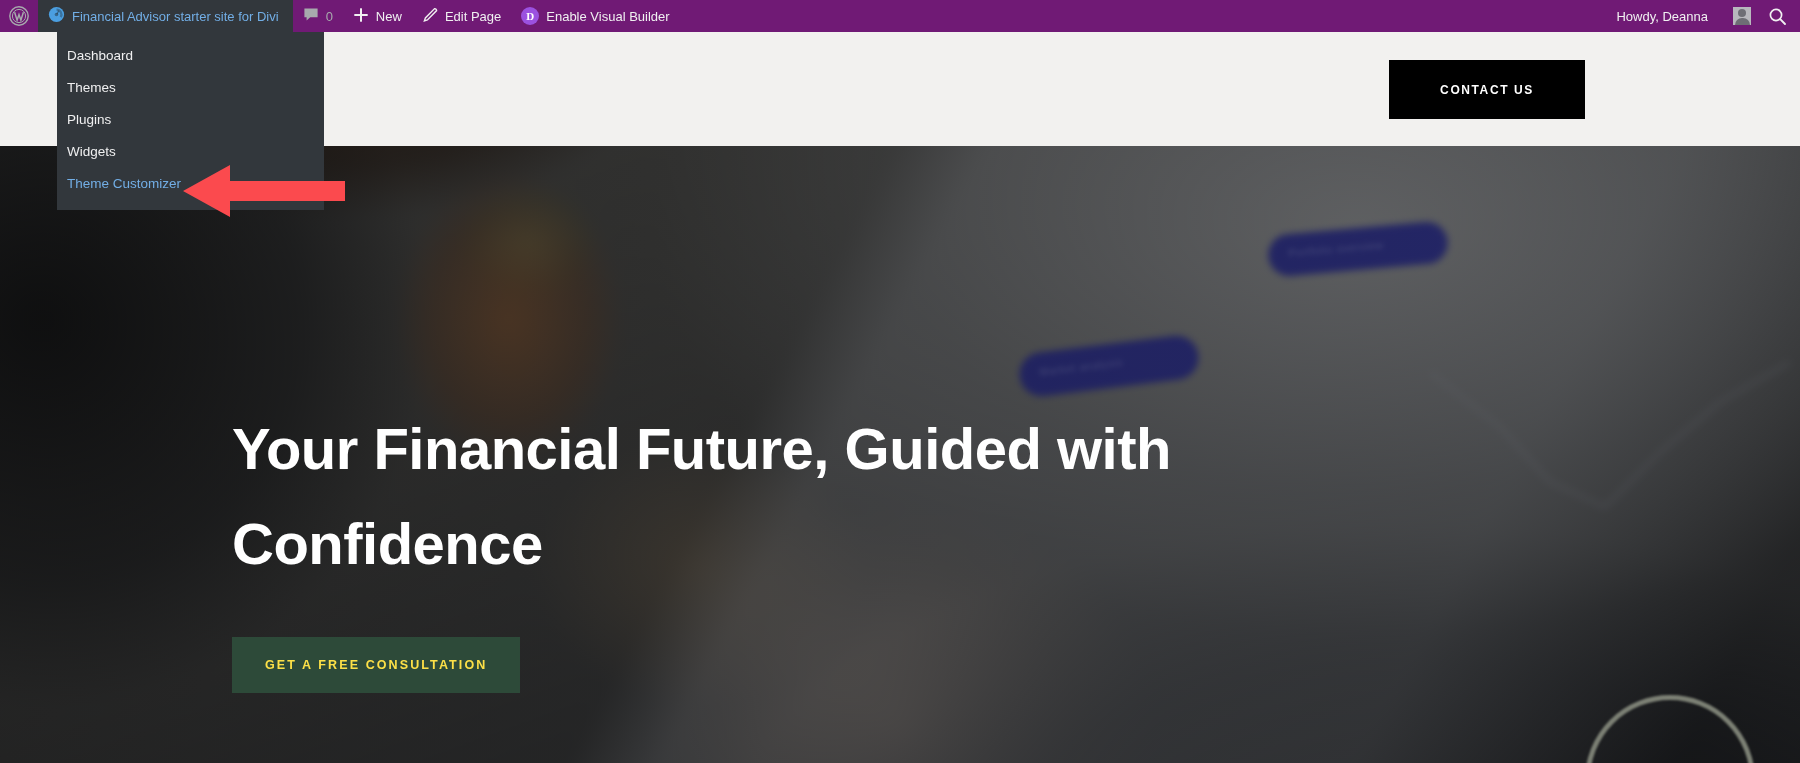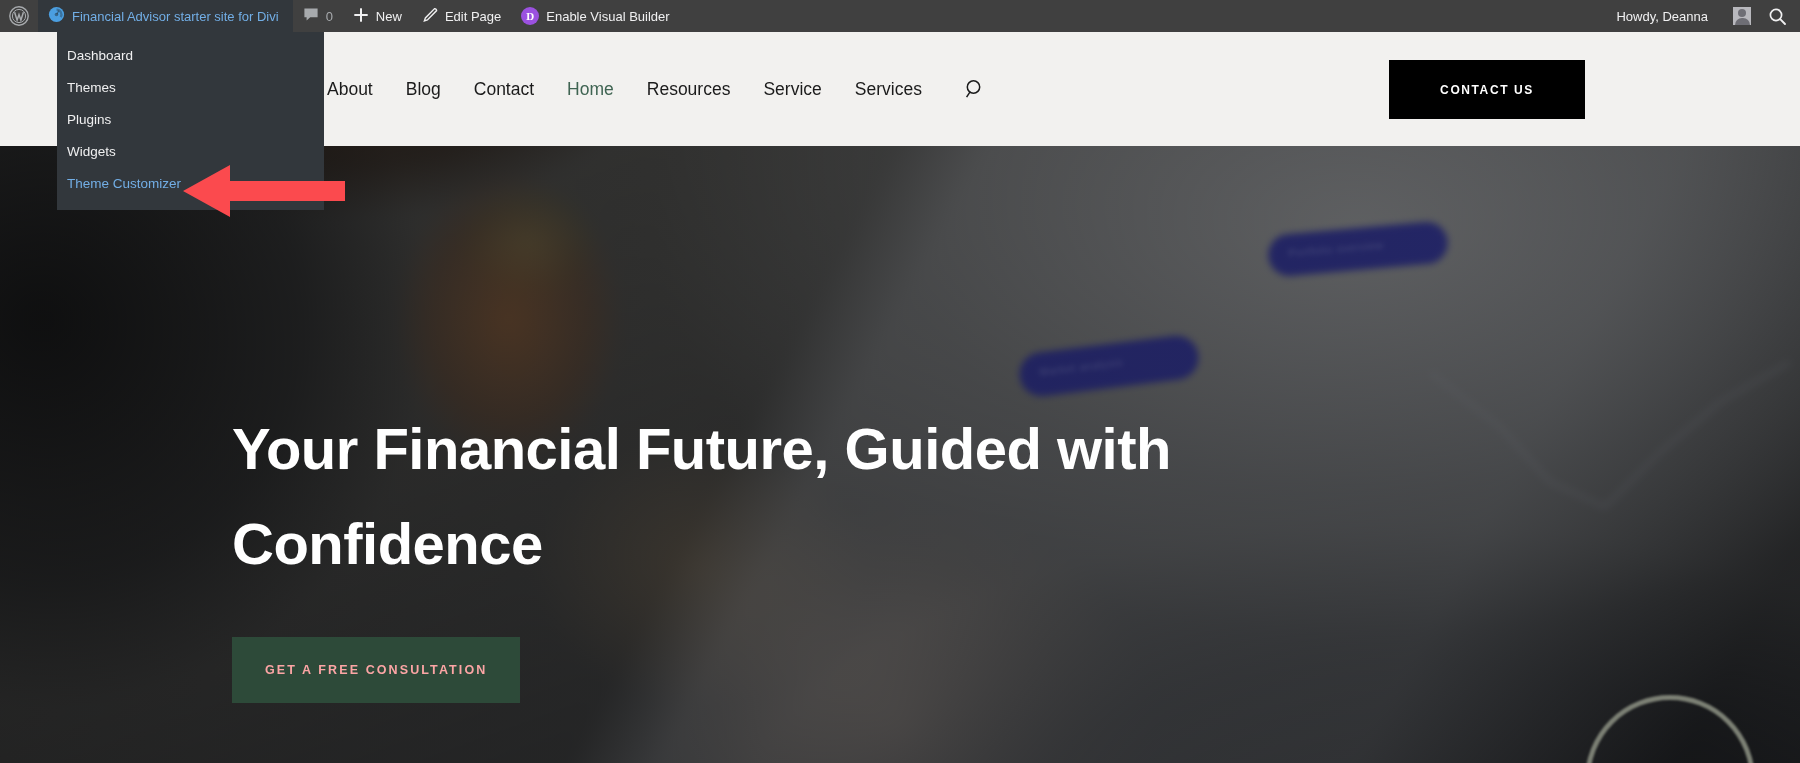--- a/index.html
+++ b/index.html
@@ -120,32 +120,32 @@
     line-height: 95px;
     font-weight: 800;
     letter-spacing: -0.5px;
     max-width: 1120px;
     font-family: "Liberation Sans", sans-serif;
   }
   .hero-cta {
     margin-top: 46px;
     display: inline-flex; align-items: center; justify-content: center;
     background: #2d4a39;
-    color: #fca5a5;
-    height: 66px;
+    color: #fde047;
+    height: 56px;
     padding: 0 33px;
     font-size: 12.5px; letter-spacing: 2.1px; font-weight: bold;
     cursor: pointer; border: none;
     font-family: "Liberation Sans", sans-serif;
   }
 
   
   .adminbar {
     position: absolute; left: 0; top: 0; width: 1800px; height: 32px;
-    background: #404040;
+    background: #701a75;
     display: flex; align-items: stretch;
     z-index: 60;
     font-size: 13px;
     color: #f0f0f1;
   }
   .ab-item {
     display: flex; align-items: center; gap: 7px;
     padding: 0 10px; height: 32px; cursor: pointer;
     color: #f0f0f1; white-space: nowrap;
   }
@@ -215,35 +215,20 @@
 
     <div class="hero-dim"></div>
 
     <div class="hero-inner">
       <h1 class="hero-title">Your Financial Future, Guided with Confidence</h1>
       <button class="hero-cta">GET A FREE CONSULTATION</button>
     </div>
   </div>
 
   <div class="site-header">
-    <nav class="nav">
-      <a class="nav-link">About</a>
-      <a class="nav-link">Blog</a>
-      <a class="nav-link">Contact</a>
-      <a class="nav-link current">Home</a>
-      <a class="nav-link">Resources</a>
-      <a class="nav-link">Service</a>
-      <a class="nav-link">Services</a>
-      <span class="nav-search">
-        <svg width="22" height="22" viewBox="0 0 22 22">
-          <circle cx="9.5" cy="9" r="6.2" fill="none" stroke="#1b1b1b" stroke-width="1.5"></circle>
-          <line x1="6.2" y1="13.6" x2="2.6" y2="19.2" stroke="#1b1b1b" stroke-width="1.5"></line>
-        </svg>
-      </span>
-    </nav>
     <button class="contact-btn">CONTACT US</button>
   </div>
 
   <div class="adminbar">
 
     <div class="ab-item wplogo">
       <svg width="20" height="20" viewBox="0 0 20 20">
         <circle cx="10" cy="10" r="9.2" fill="none" stroke="#a7aaad" stroke-width="1.4"></circle>
         <circle cx="10" cy="10" r="6.6" fill="none" stroke="#a7aaad" stroke-width="1"></circle>
         <path d="M5.6 6.2 L8.1 14.2 L10 8.6 L11.9 14.2 L14.4 6.2" fill="none" stroke="#a7aaad" stroke-width="1.5" stroke-linejoin="miter"></path>

